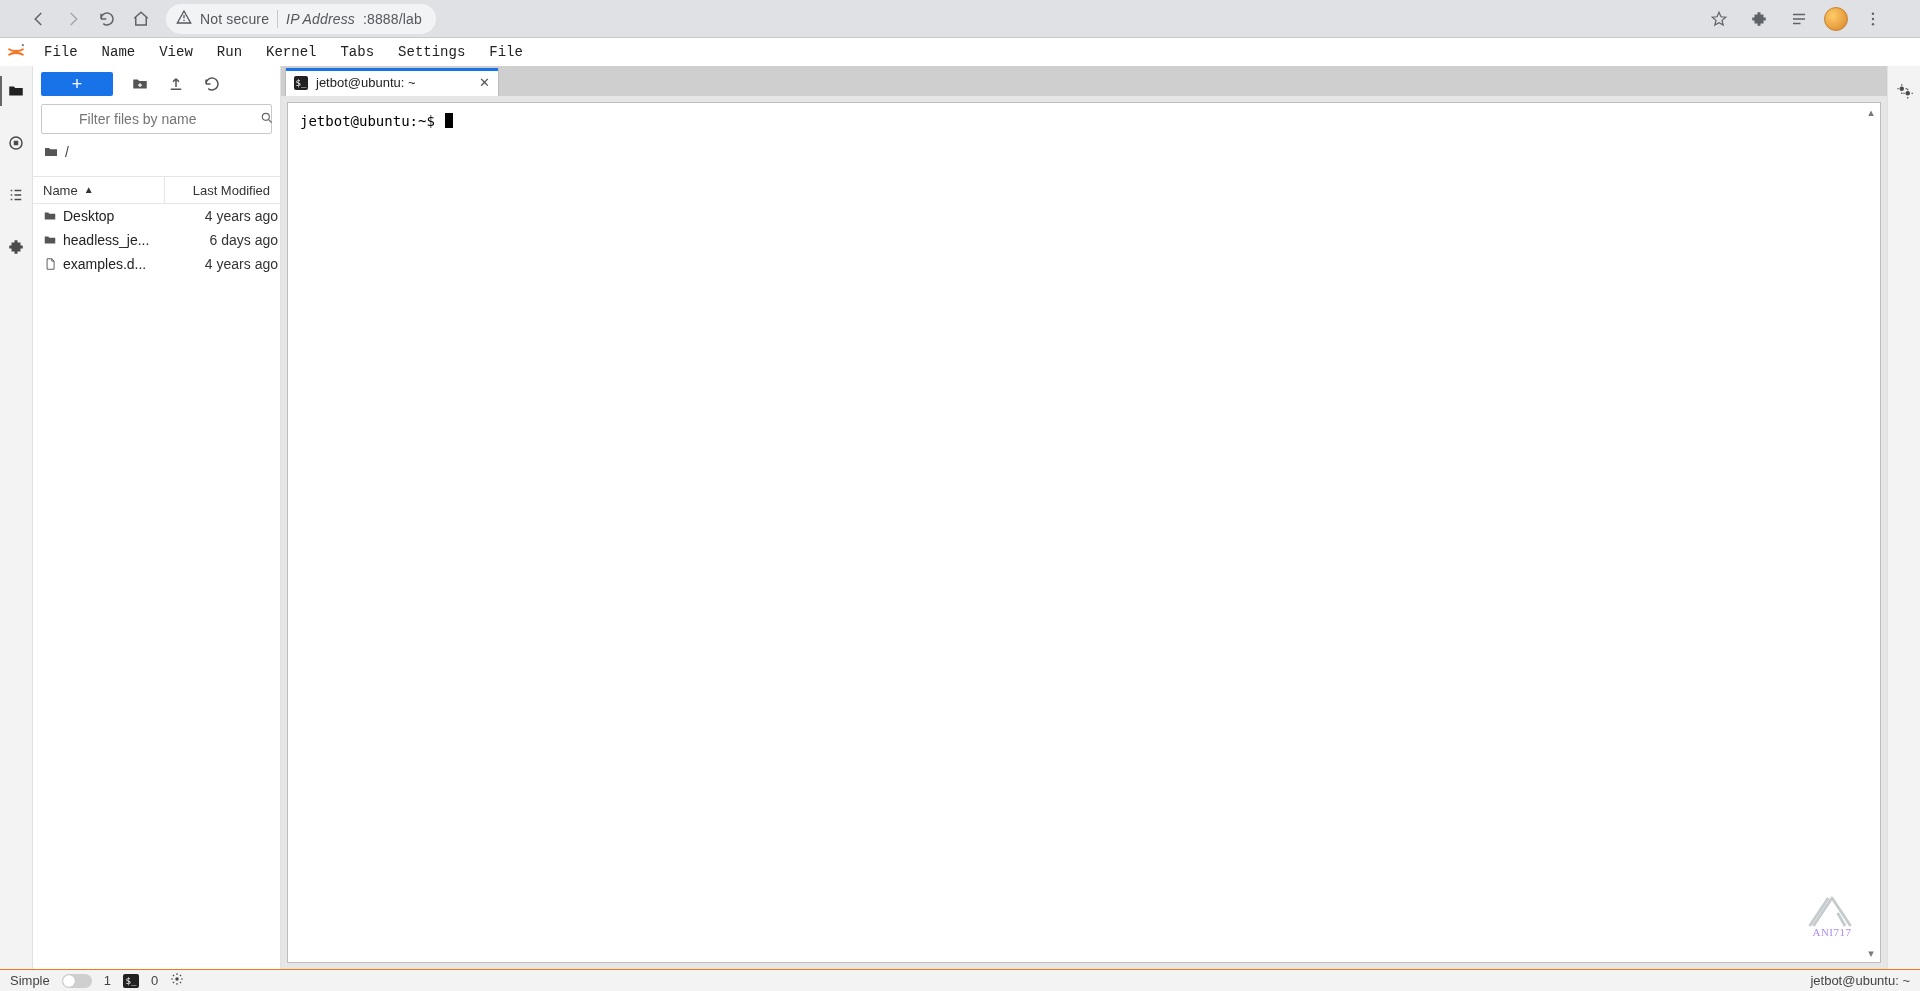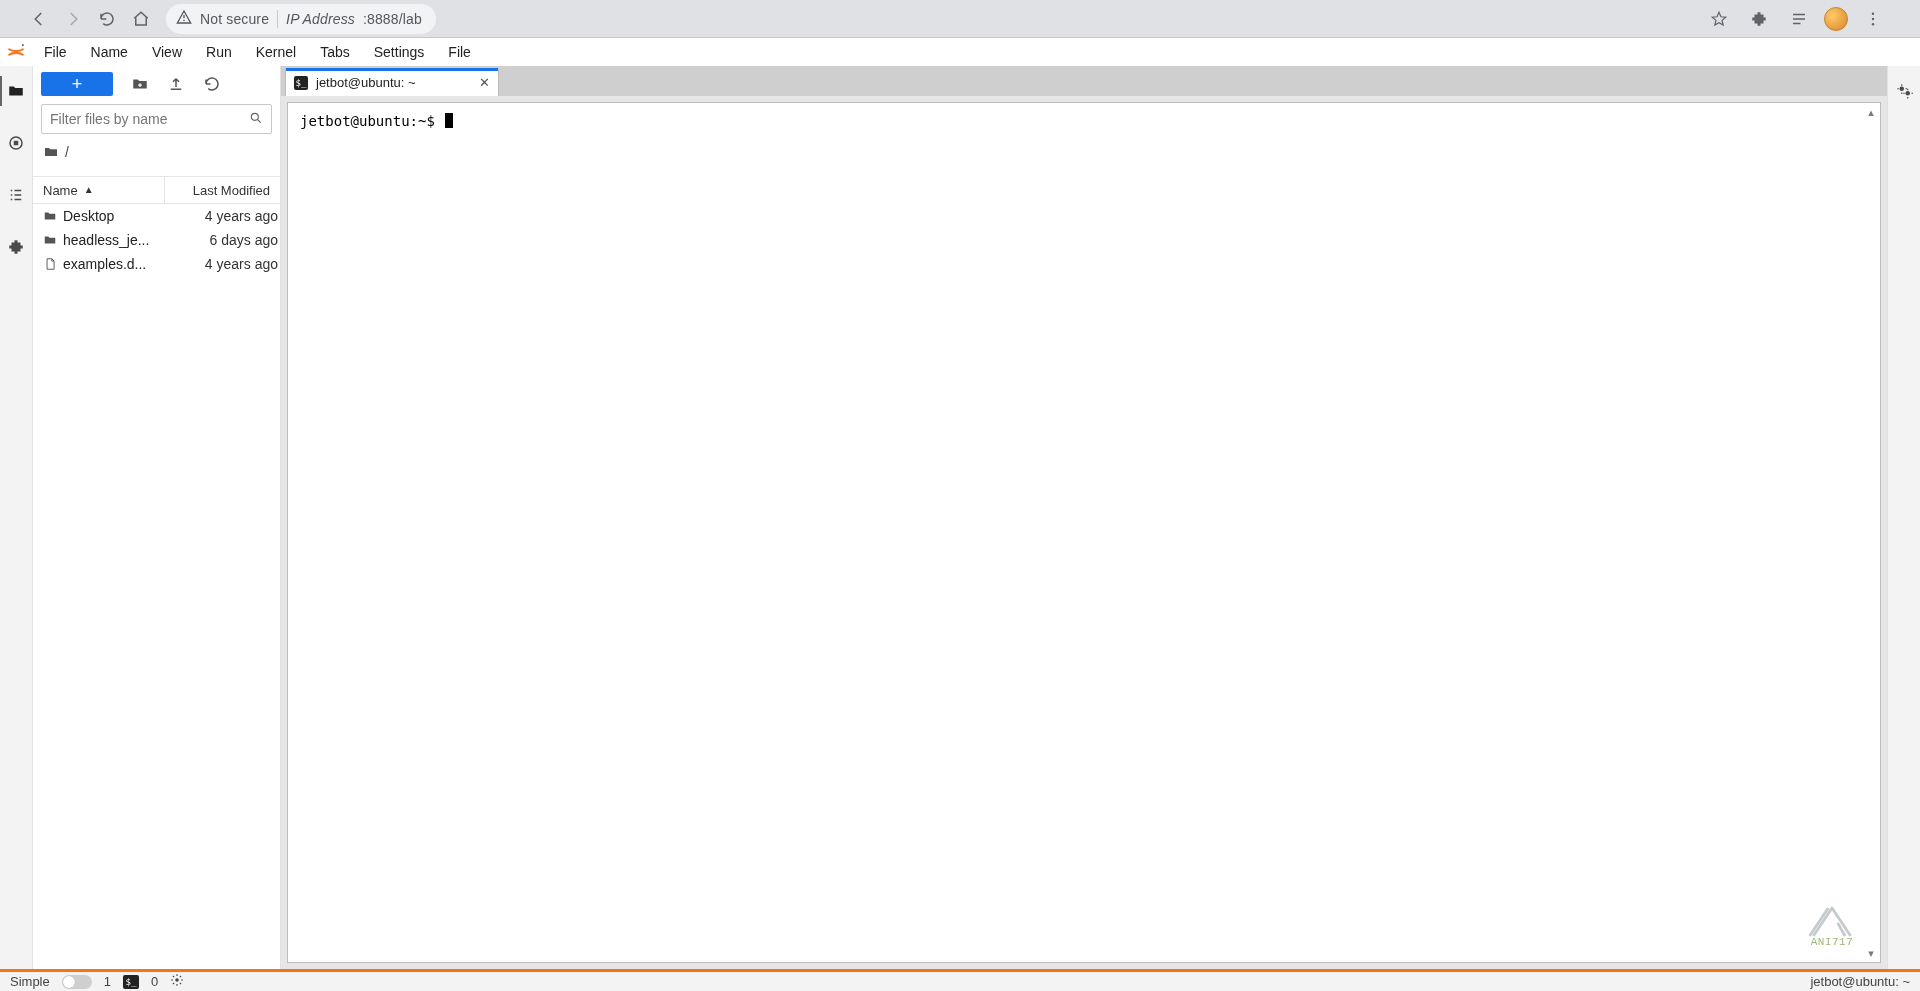--- a/index.html
+++ b/index.html
@@ -11,39 +11,39 @@
 .chrome-btn svg { width: 18px; height: 18px; }
 .omnibox { flex: 0 0 auto; margin-left: 6px; display: flex; align-items: center; background: #f2f3f5; height: 30px; border-radius: 15px; padding: 0 14px 0 10px; color: #54575c; gap: 8px; }
 .omnibox .url-text { color: #54575c; font-size: 14px; letter-spacing: .01em; }
 .omnibox .prefix { font-style: italic; }
 .omnibox .sep { width: 1px; height: 18px; background: #c7c9cc; }
 .omnibox .warn-icon svg { width: 16px; height: 16px; fill: #6b6e73; }
 .chrome-spacer { flex: 1; }
 .chrome-right { display: flex; align-items: center; gap: 10px; padding-right: 8px; }
 .avatar { width: 24px; height: 24px; border-radius: 50%; background: radial-gradient(circle at 35% 35%, #ffcc66, #d9822b); border: 1px solid #c7812b; }
 
-.jlab-top { height: 28px; background: #fff; display: flex; align-items: flex-start; }
+.jlab-top { height: 28px; background: #fff; display: flex; align-items: flex-start; font-family: Liberation Mono, monospace; }
 .jlab-logo { width: 32px; height: 28px; display: flex; align-items: center; justify-content: center; }
 .jlab-logo svg { width: 22px; height: 22px; }
 .jlab-menus { display: flex; align-items: center; height: 100%; }
 .jlab-menu-item { padding: 0 12px; height: 100%; display: flex; align-items: center; font-size: 14px; color: #222; cursor: default; }
 
 .jlab-body { display: flex; height: calc(991px - 38px - 28px - 22px); }
 
 .activity-bar { width: 33px; background: #f3f3f3; border-right: 1px solid #e1e1e1; display: flex; flex-direction: column; align-items: center; padding-top: 10px; gap: 22px; }
 .activity-item { width: 33px; height: 30px; display: flex; align-items: center; justify-content: center; fill: #4b4b4b; color:#4b4b4b; }
 .activity-item.active { box-shadow: inset 2px 0 0 #666; fill: #222; color:#222; }
 .activity-item svg { width: 18px; height: 18px; }
 
 .file-panel { width: 248px; border-right: 1px solid #e1e1e1; display: flex; flex-direction: column; background: #fff; }
 .file-toolbar { height: 36px; display: flex; align-items: center; padding: 6px 8px; gap: 18px; }
 .launcher-btn { width: 72px; height: 24px; background: #1973e8; border-radius: 2px; display: flex; align-items: center; justify-content: center; color: #fff; font-size: 18px; font-weight: 300; }
 .tb-icon { width: 18px; height: 18px; display:flex; align-items:center; justify-content:center; fill:#555; color:#555; }
 .filter-box { margin: 2px 8px 6px; height: 30px; border: 1px solid #c9c9c9; border-radius: 2px; display: flex; align-items: center; padding: 0 8px; color: #888; }
-.filter-box input { flex:1; border:0; outline:0; font-size: 14px; color:#444; }
+.filter-box input { flex:1; border:0; outline:0; font-size: 14px; color:#444;margin-left:29px; }
 .crumb-row { display:flex; align-items:center; gap:6px; padding: 4px 10px 6px; color:#444; }
 .crumb-row svg { width:16px; height:16px; fill:#555; }
 .file-header { display:flex; align-items:center; height:28px; border-top:1px solid #e6e6e6; border-bottom:1px solid #e6e6e6; font-size:13px; color:#333;margin-top:10px; }
 .fh-name { flex:1; padding-left:10px; display:flex; align-items:center; gap:6px; border-right:1px solid #e6e6e6; height:100%; }
 .fh-mod  { width:115px; text-align:right; padding-right:10px; }
 .sort-caret { font-size:10px; transform: translateY(-1px); }
 .file-rows { flex:1; overflow:auto; }
 .file-row { display:flex; align-items:center; height:24px; padding-left:8px; font-size:14px; }
 .file-row .ficon { width:18px; display:flex; align-items:center; justify-content:center; fill:#555; color:#555; }
 .file-row .fname { flex:1; padding-left:4px; white-space:nowrap; overflow:hidden; text-overflow:ellipsis; }
@@ -54,27 +54,27 @@
 .tab { height:28px; width: 214px; background:#fff; border:1px solid #bdbdbd; border-bottom:0; display:flex; align-items:center; padding:0 8px; gap:8px; font-size:13px; position:relative; }
 .tab::before { content:""; position:absolute; left:0; right:0; top:-1px; height:3px; background:#1973e8; }
 .tab .tab-icon { width:14px; height:14px; background:#222; border-radius:2px; display:flex; align-items:center; justify-content:center; color:#fff; font-size:9px; font-family:monospace; }
 .tab .tab-close { margin-left:auto; font-size:13px; color:#555; }
 .terminal-wrap { flex:1; margin:6px; background:#fff; border:1px solid #bdbdbd; position:relative; display:flex; flex-direction:column; }
 .terminal { flex:1; padding:10px 12px; font-family: Menlo, Consolas, monospace; font-size:14px; color:#000; white-space:pre; overflow:auto; }
 .cursor { display:inline-block; width:8px; height:15px; background:#000; vertical-align:-2px; margin-left:2px; }
 .scroll-arrow { position:absolute; right:2px; width:14px; height:14px; display:flex; align-items:center; justify-content:center; color:#7a7a7a; font-size:11px; }
 .scroll-arrow.top { top:2px; }
 .scroll-arrow.bot { bottom:2px; }
-.watermark { position:absolute; right:20px; bottom:14px; opacity:.55; font-family: Liberation Mono, monospace; color:#4d7c0f; pointer-events:none; display:flex; flex-direction:column; align-items:center; }
+.watermark { position:absolute; right:20px; bottom:24px; opacity:.55; font-family: Liberation Serif, serif; color:#6d28d9; pointer-events:none; display:flex; flex-direction:column; align-items:center; }
 .watermark svg { width:56px; height:38px; }
 .watermark span { font-size:11px; letter-spacing:.5px; margin-top:-4px; }
 
 .right-rail { width:33px; background:#f3f3f3; border-left:1px solid #e1e1e1; display:flex; flex-direction:column; align-items:center; padding-top:10px; }
 
-.status-bar { height:22px; background:#f3f3f3; border-top:3px solid #f97316; display:flex; align-items:center; font-size:13px; color:#444; padding:0 10px; gap:12px; }
+.status-bar { height:22px; background:#f3f3f3; border-top:1px solid #f97316; display:flex; align-items:center; font-size:13px; color:#444; padding:0 10px; gap:12px; }
 .status-bar .switch { width:30px; height:14px; background:#cfcfcf; border-radius:7px; position:relative; }
 .status-bar .switch::after { content:""; position:absolute; left:1px; top:1px; width:12px; height:12px; background:#fff; border-radius:50%; box-shadow:0 0 1px rgba(0,0,0,.3); }
 .status-bar .term-badge { width:16px; height:14px; background:#222; color:#fff; font-family:monospace; font-size:9px; display:flex; align-items:center; justify-content:center; border-radius:2px; }
 .status-spacer { flex:1; }
 .gear-mini svg { width:14px; height:14px; fill:#444; }
 </style>
 </head>
 <body>
 
 <div class="chrome-bar">

